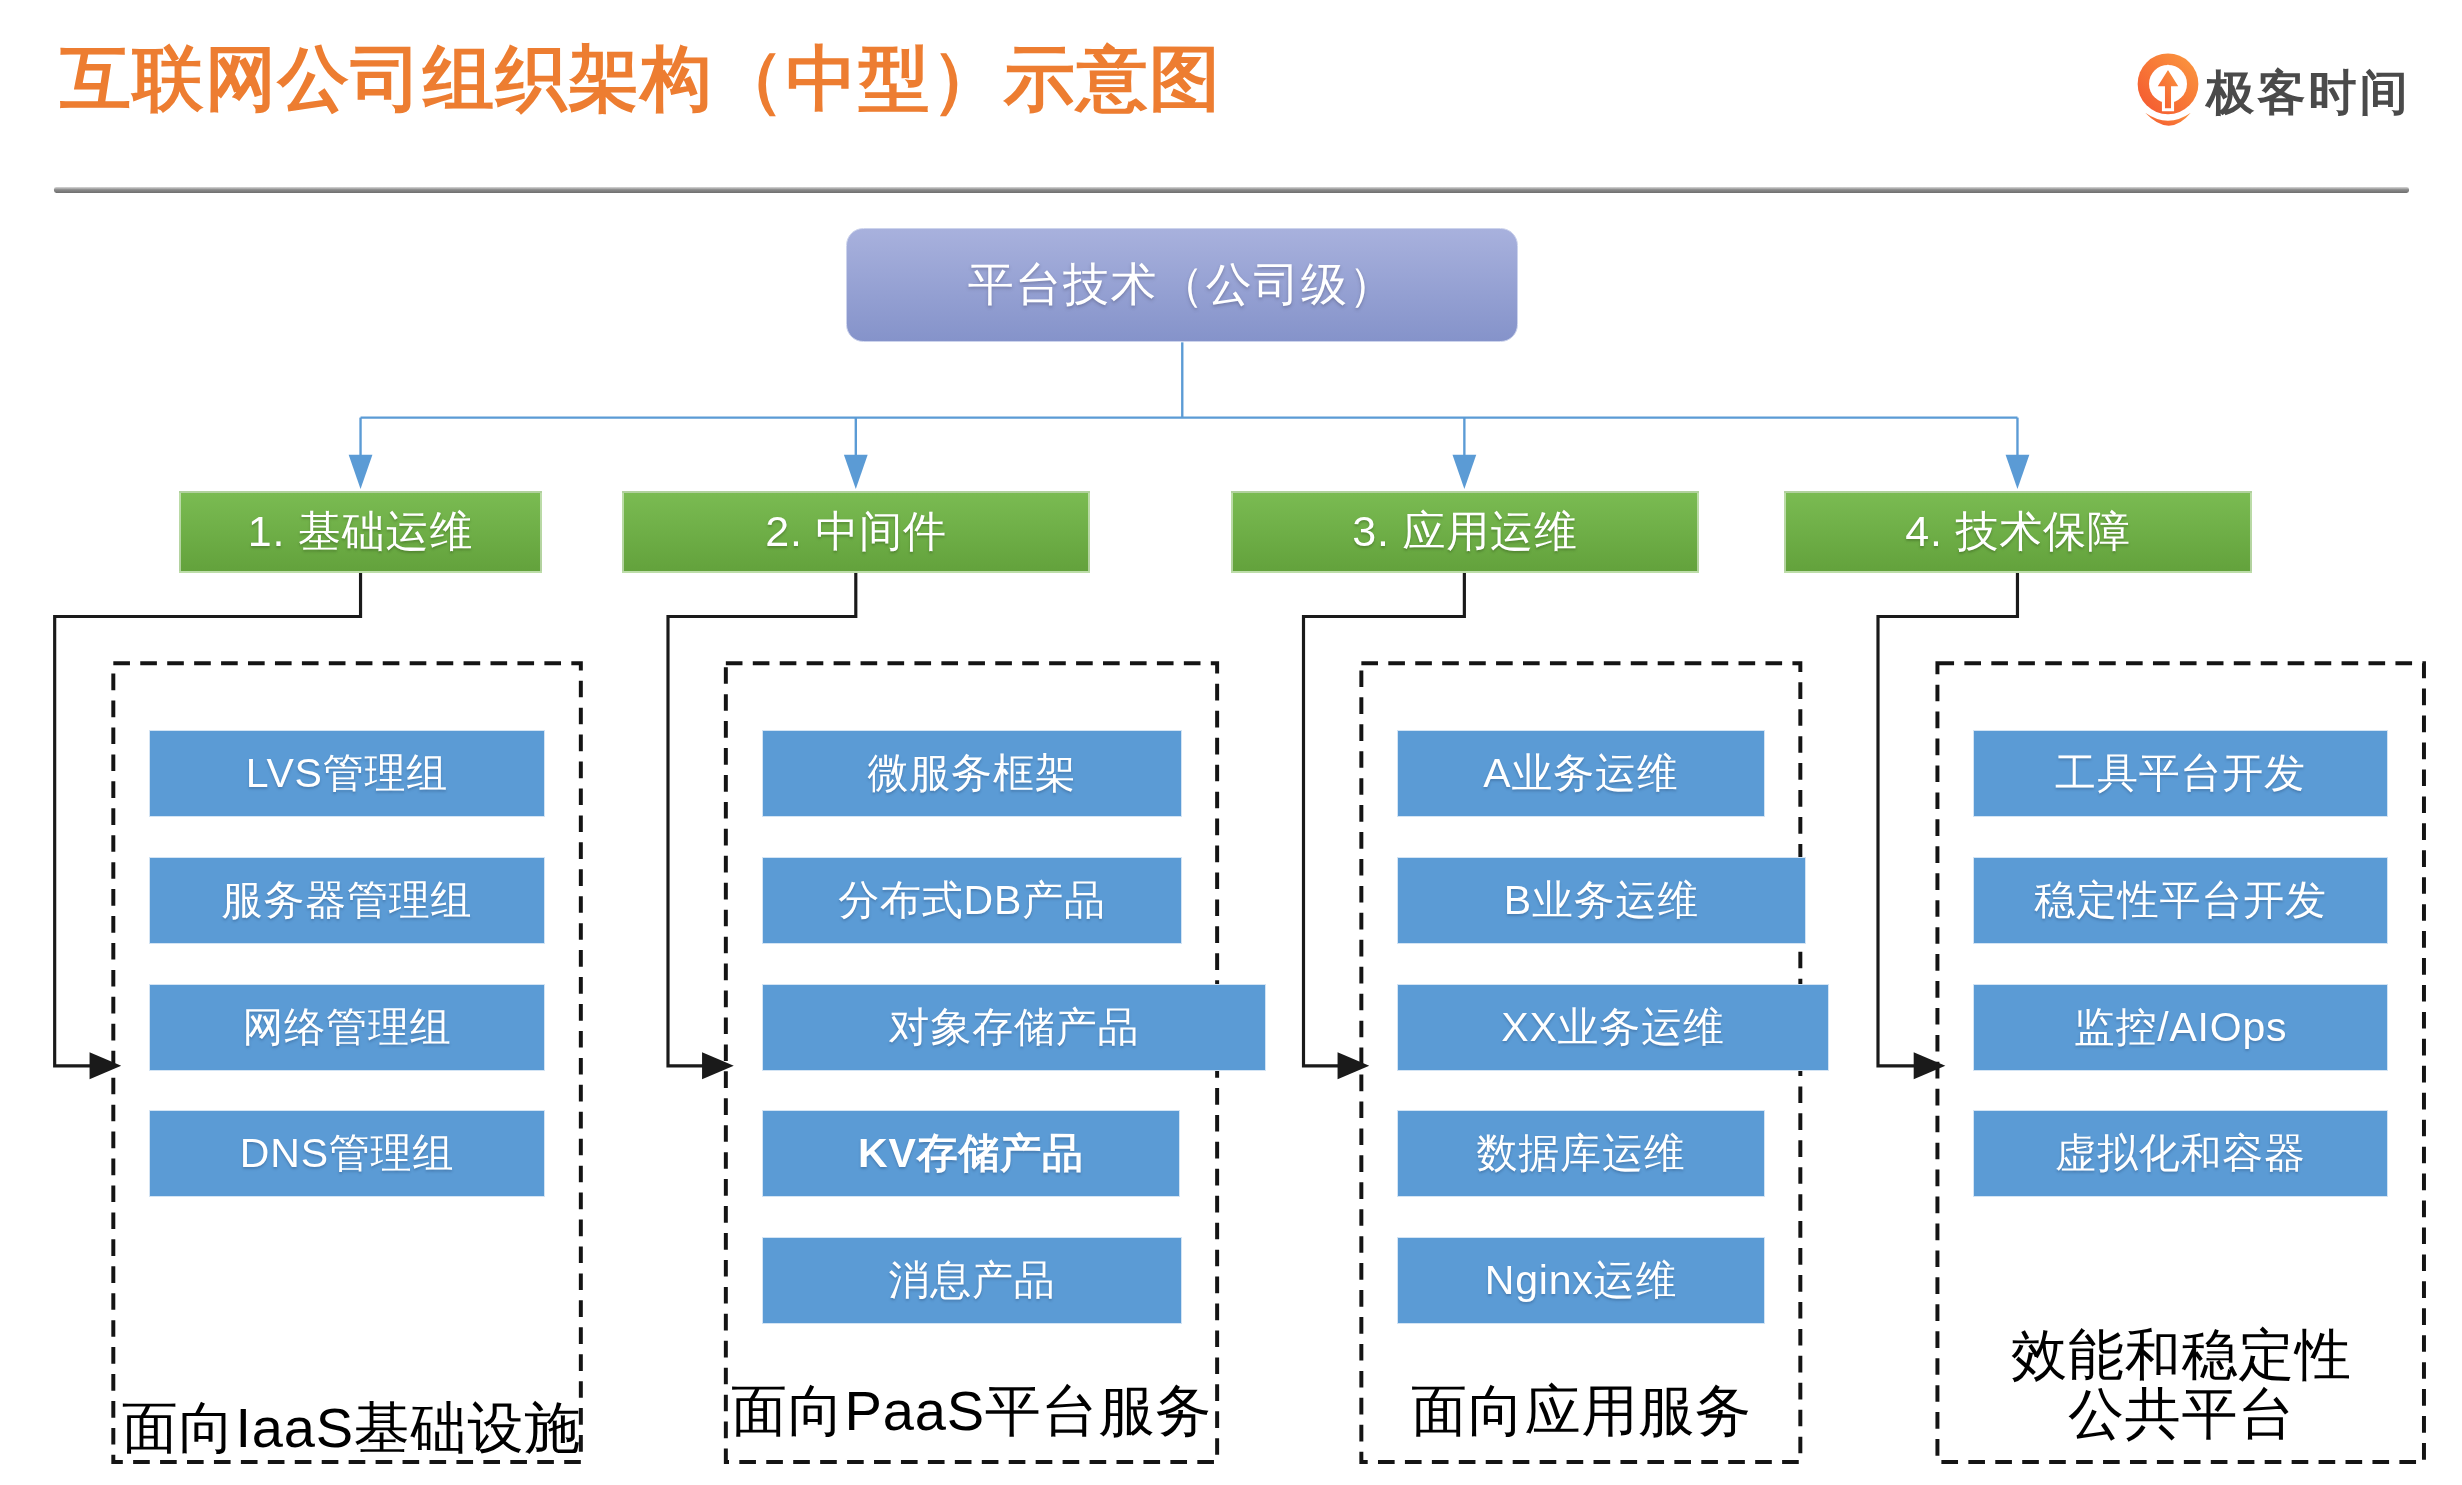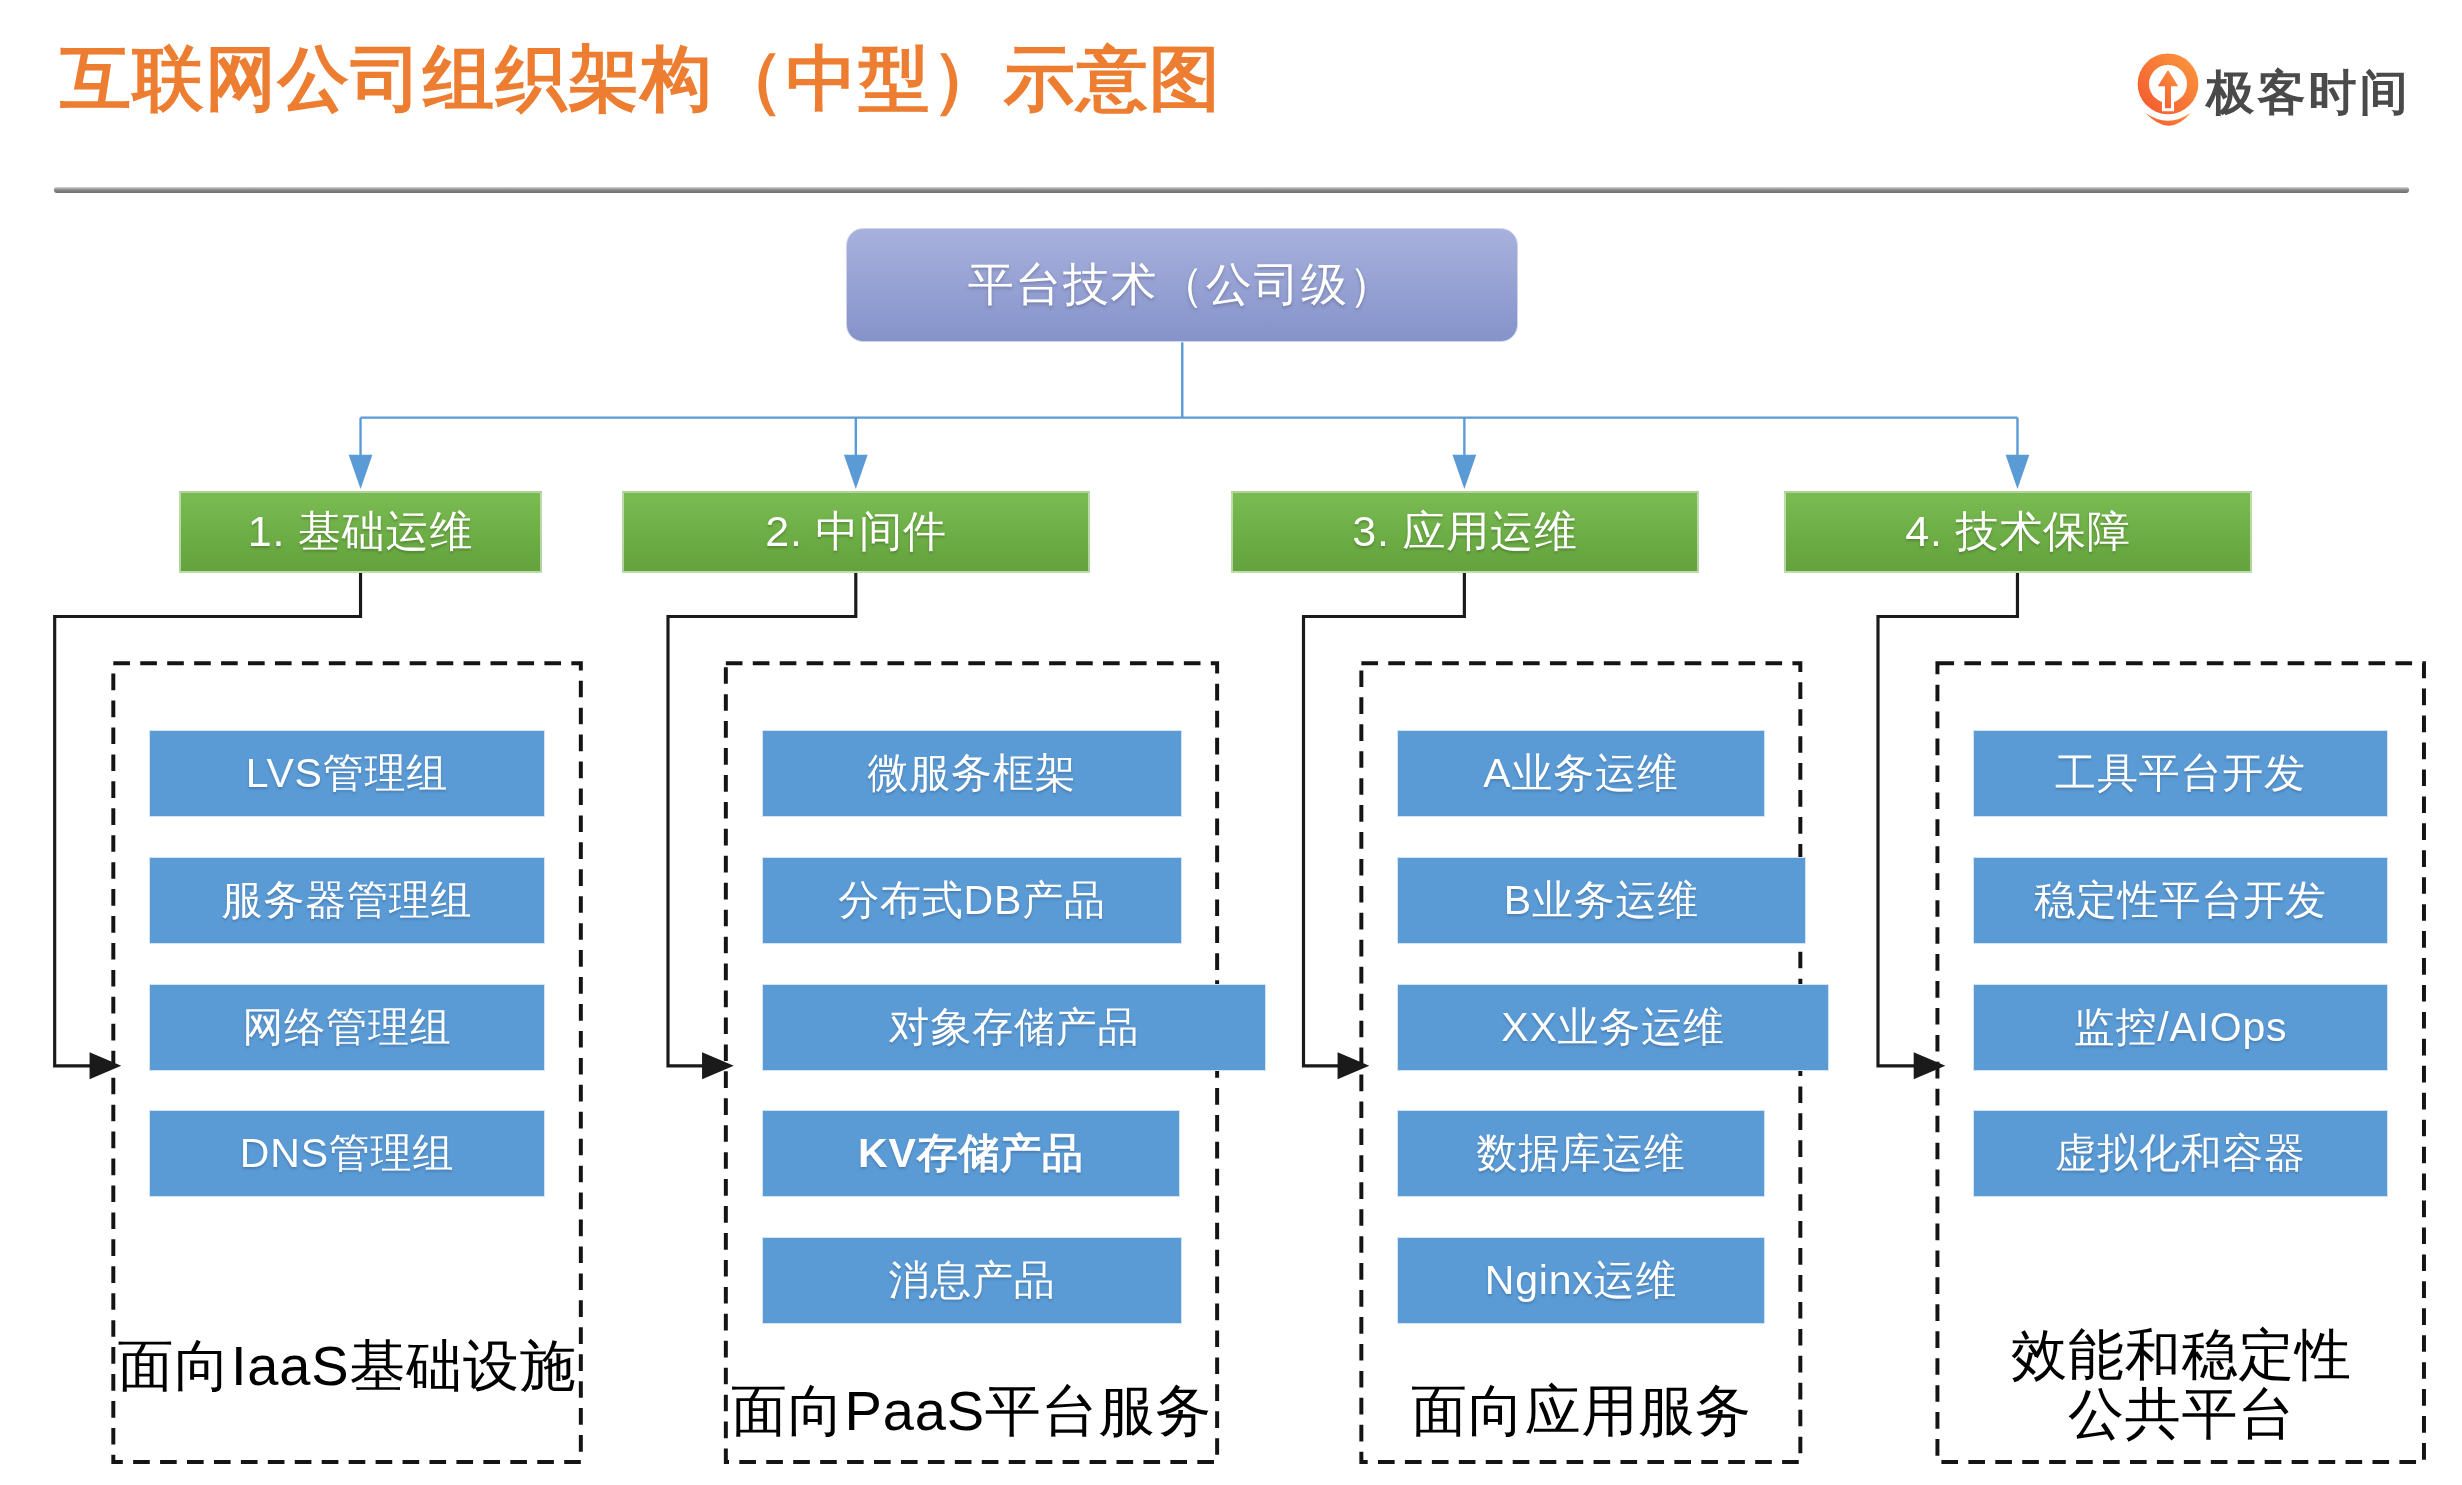--- a/index.html
+++ b/index.html
@@ -118,21 +118,21 @@
       <path d="M 2546 723 V 778 H 2370 V 1345 H 2417" fill="none" stroke="#1a1a1a" stroke-width="4"></path>
       <polygon points="2455,1345 2415,1328 2415,1362" fill="#1a1a1a"></polygon>
     </svg>
 
   <div id="columns">
       <div class="branch-box" style="left: 179px; top: 491px; width: 363px;">1. 基础运维</div>
       <div class="item-box" style="left: 149px; top: 730px; width: 396px;">LVS管理组</div>
       <div class="item-box" style="left: 149px; top: 857px; width: 396px;">服务器管理组</div>
       <div class="item-box" style="left: 149px; top: 984px; width: 396px;">网络管理组</div>
       <div class="item-box" style="left: 149px; top: 1110px; width: 396px;">DNS管理组</div>
-      <div class="caption single" style="left: 113px; width: 468px; top: 1334px;">面向IaaS基础设施</div>
+      <div class="caption single" style="left: 113px; width: 468px; top: 1396px; text-align: right;">面向IaaS基础设施</div>
       <div class="branch-box" style="left: 622px; top: 491px; width: 468px;">2. 中间件</div>
       <div class="item-box" style="left: 762px; top: 730px; width: 420px;">微服务框架</div>
       <div class="item-box" style="left: 762px; top: 857px; width: 420px;">分布式DB产品</div>
       <div class="item-box" style="left: 762px; top: 984px; width: 504px;">对象存储产品</div>
       <div class="item-box" style="left: 762px; top: 1110px; width: 418px; font-weight: bold;">KV存储产品</div>
       <div class="item-box" style="left: 762px; top: 1237px; width: 420px;">消息产品</div>
       <div class="caption single" style="left: 726px; width: 491px; top: 1379px;">面向PaaS平台服务</div>
       <div class="branch-box" style="left: 1231px; top: 491px; width: 468px;">3. 应用运维</div>
       <div class="item-box" style="left: 1397px; top: 730px; width: 368px;">A业务运维</div>
       <div class="item-box" style="left: 1397px; top: 857px; width: 409px;">B业务运维</div>

